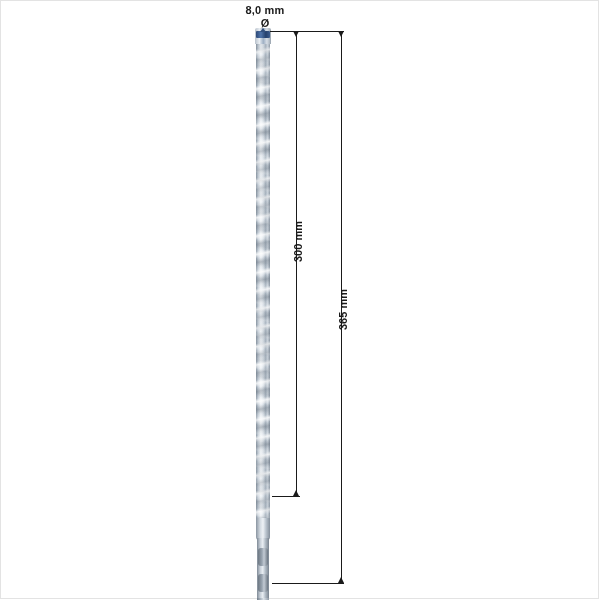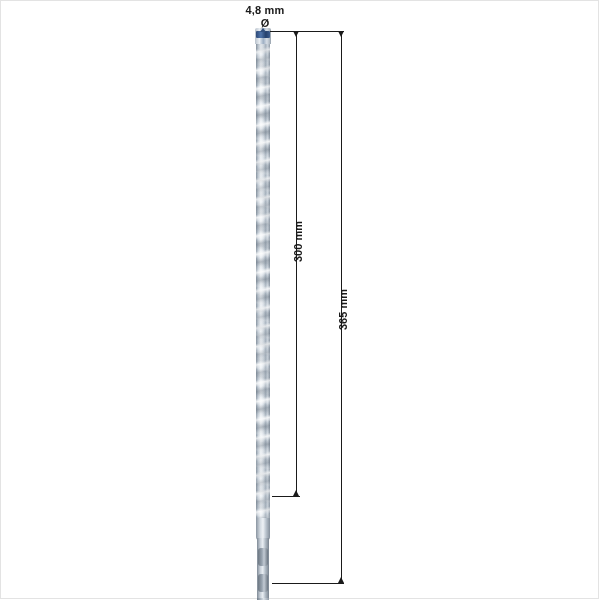--- a/index.html
+++ b/index.html
@@ -212,21 +212,21 @@
     transform: rotate(-90deg);
   }
 </style>
 </head>
 <body>
 
 <div id="stage">
 
   <div class="frame-border"></div>
 
-  <div class="dia-label">4,8 mm</div>
+  <div class="dia-label">8,0 mm</div>
   <div class="dia-symbol">Ø</div>
 
   <div class="bit">
     <div class="flute">
       <div class="spiral"></div>
       <div class="spiral2"></div>
     </div>
     <div class="tip-head"></div>
     <div class="tip-carbide"></div>
     <div class="tip-point"></div>

